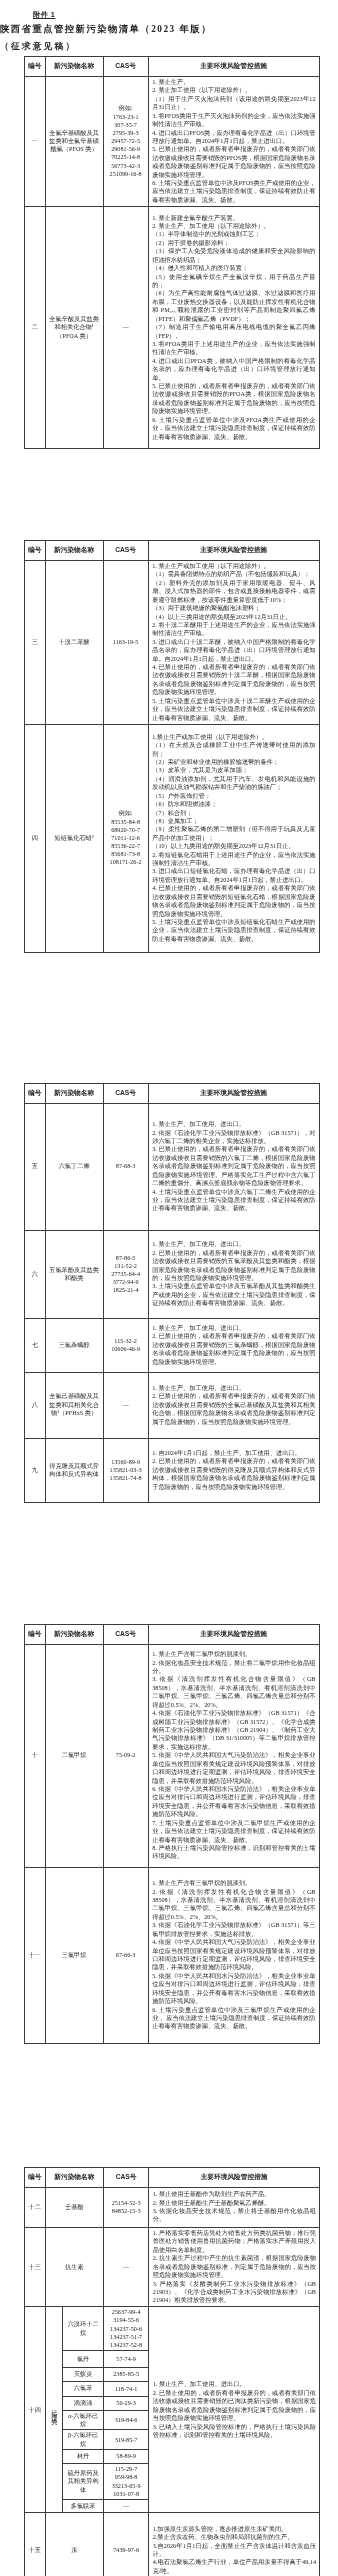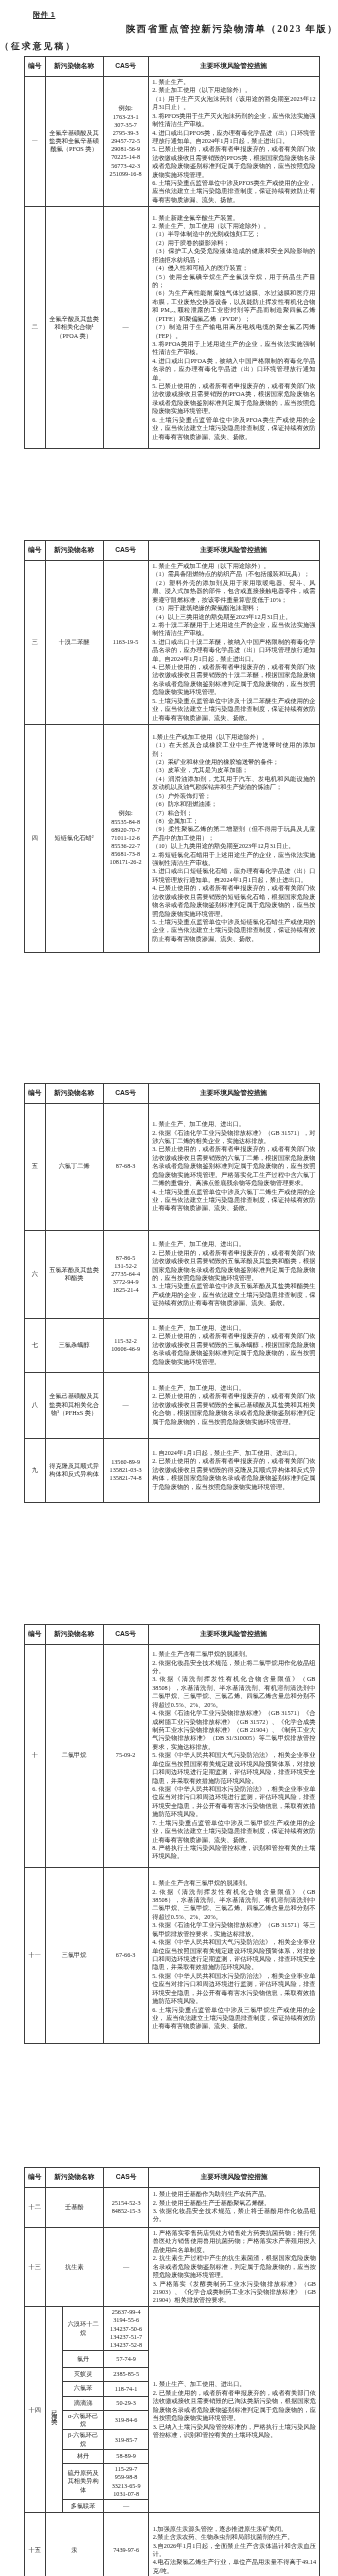--- a/index.html
+++ b/index.html
@@ -6,21 +6,21 @@
   body{
     width:338px;height:3041px;background:#f7f7f6;
     font-family:"Liberation Serif", serif;color:#262626;
   }
   .page{position:relative;width:338px;height:3041px;background:#ffffff;overflow:hidden;}
   .attachment{
     position:absolute;left:33px;top:10px;font-size:7.2px;font-weight:bold;
     font-family:"Liberation Sans", sans-serif;letter-spacing:0.5px;text-decoration:underline;
   }
   .title1{
-    position:absolute;left:0;top:23px;width:100%;text-align:right;
+    position:absolute;left:0;top:23px;width:100%;text-align:left;
     font-size:9.3px;font-weight:bold;letter-spacing:1.5px;
   }
   .title2{
     position:absolute;left:0;top:41px;width:100%;
     font-size:8.8px;font-weight:bold;letter-spacing:2.1px;
   }
   table.ptable{
     position:absolute;left:24px;width:295px;table-layout:fixed;
     border-collapse:collapse;border:1px solid #3c3c3c;
     font-size:6.2px;

